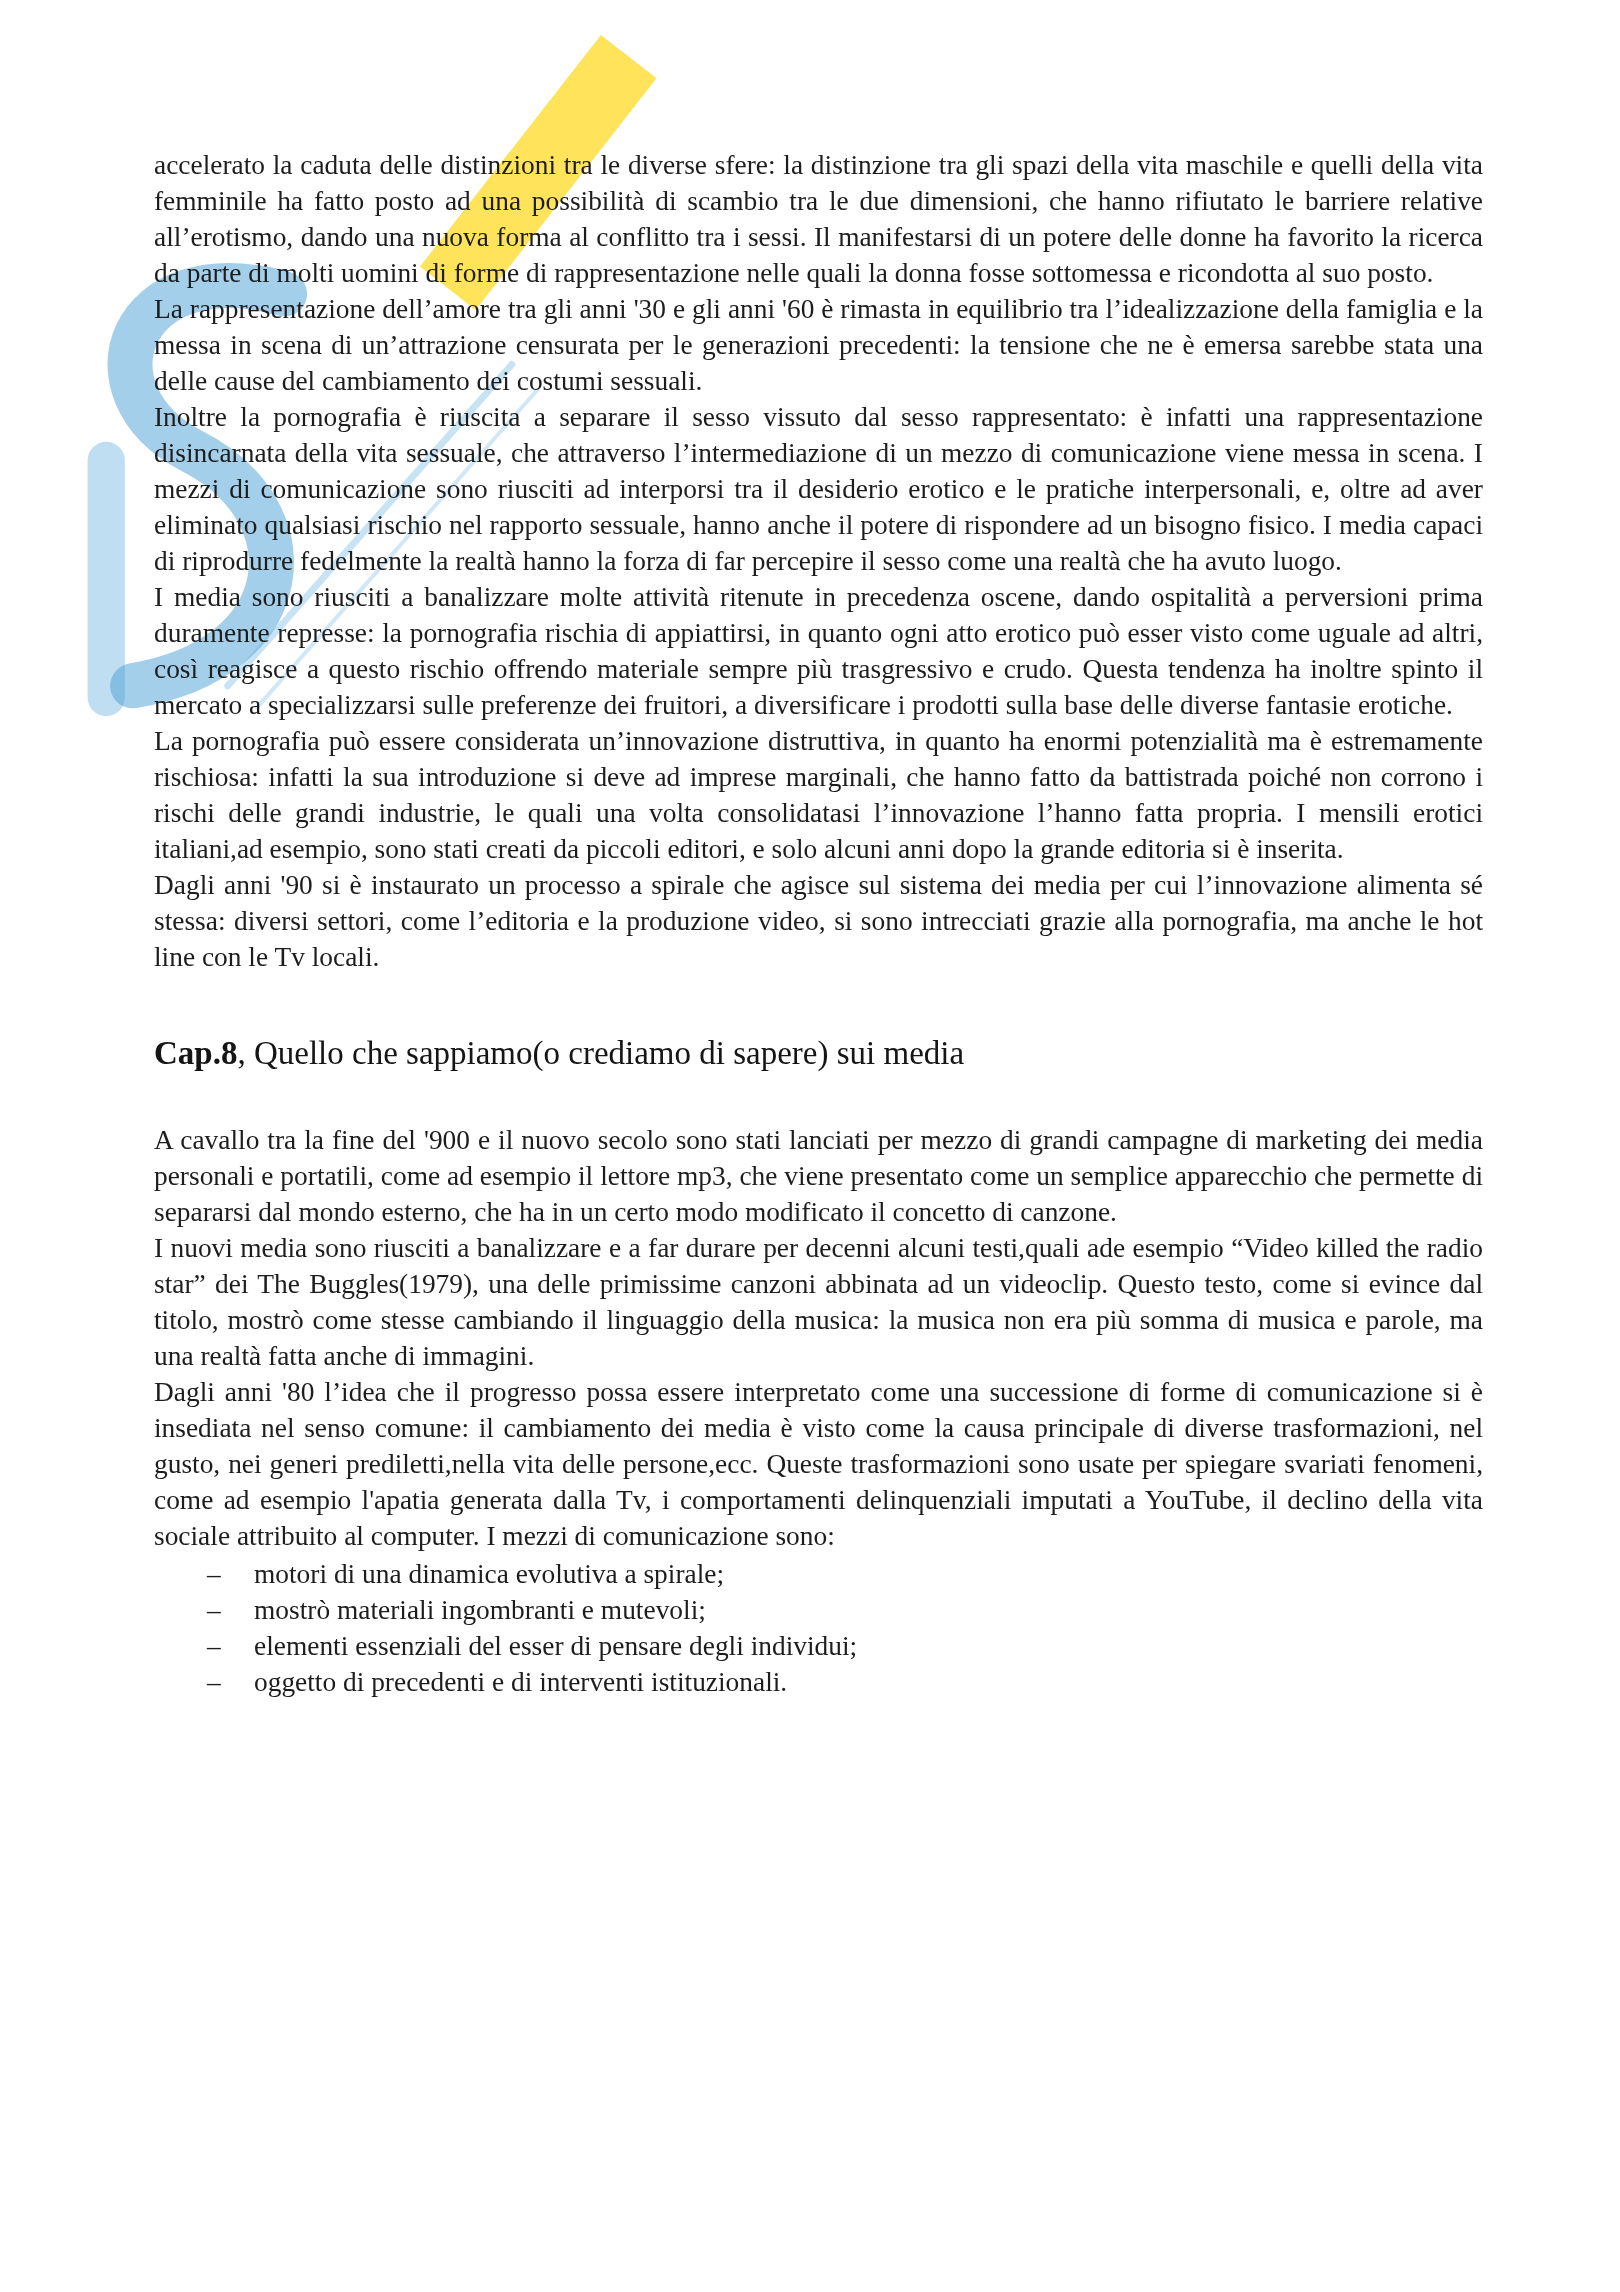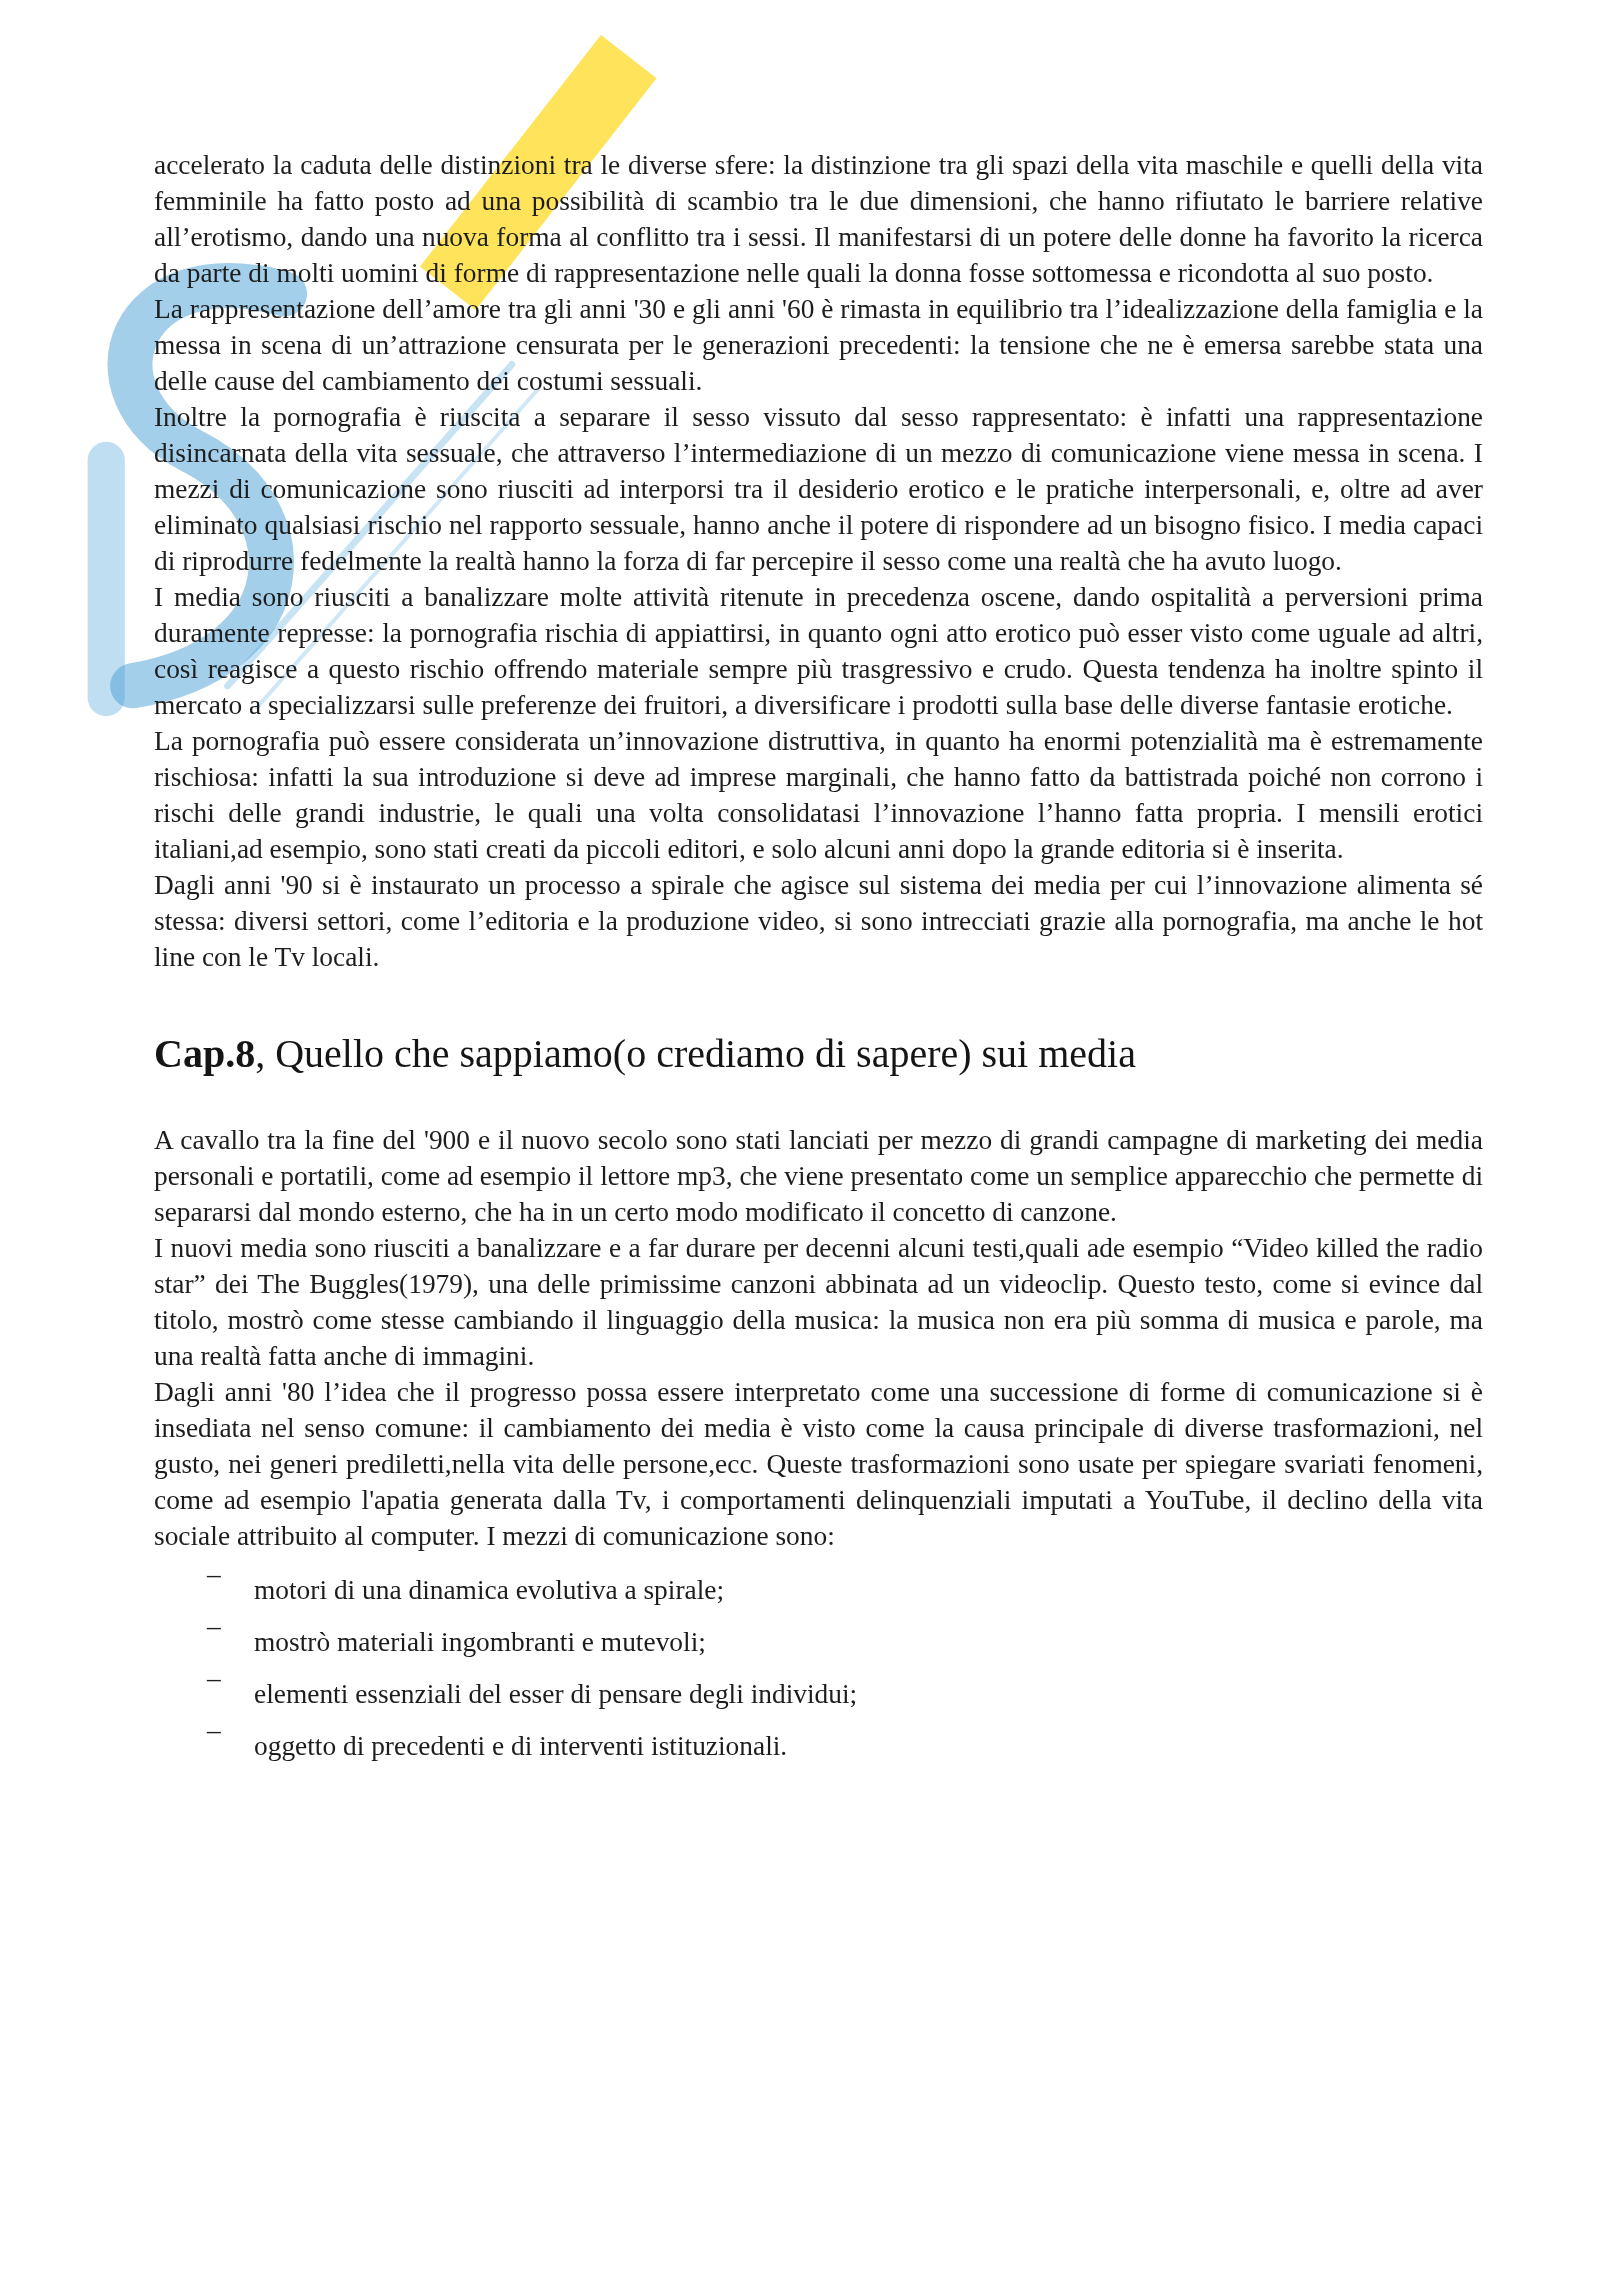--- a/index.html
+++ b/index.html
@@ -33,21 +33,21 @@
     top: 147px;
     z-index: 1;
     font-size: 27.4px;
     line-height: 36px;
     text-align: justify;
   }
   .content p { margin: 0; }
   .gap-before { margin-top: 36px; }
   .heading {
     margin: 55px 0 45px 0;
-    font-size: 40px;
+    font-size: 33px;
     line-height: 47px;
     font-weight: normal;
     text-align: left;
     color: #151515;
   }
   .heading .heading-bold { font-weight: bold; }
   .bullets {
     list-style: none;
     margin: 2px 0 0 0;
     padding: 0;
@@ -55,21 +55,21 @@
   .bullet {
     display: flex;
     text-align: left;
     line-height: 36px;
   }
   .bullet .marker {
     flex: 0 0 auto;
     width: 47px;
     margin-left: 53px;
   }
-  .bullet .bullet-text { flex: 1 1 auto; margin-top: 16px; }
+  .bullet .bullet-text { flex: 1 1 auto; }
 </style>
 </head>
 <body>
 
 <div class="page">
 
   <div class="watermark">
     <svg width="765" height="823" viewBox="0 0 780 840" xmlns="http://www.w3.org/2000/svg">
 
       <rect x="513" y="26" width="72" height="300" transform="rotate(38 549 176)" fill="#ffdf43" opacity="0.88"></rect>

